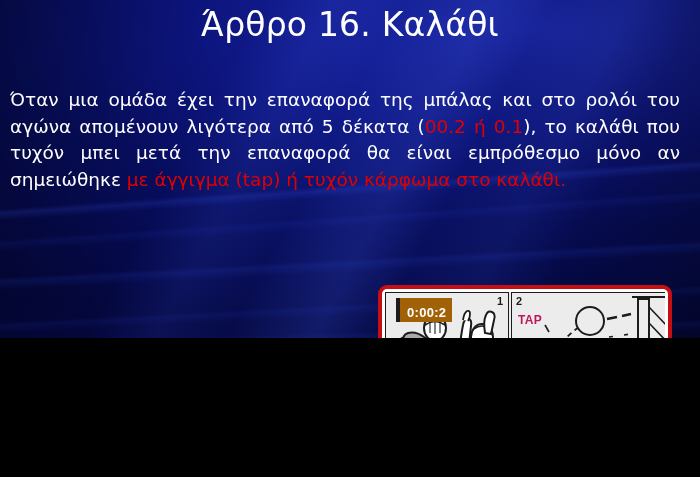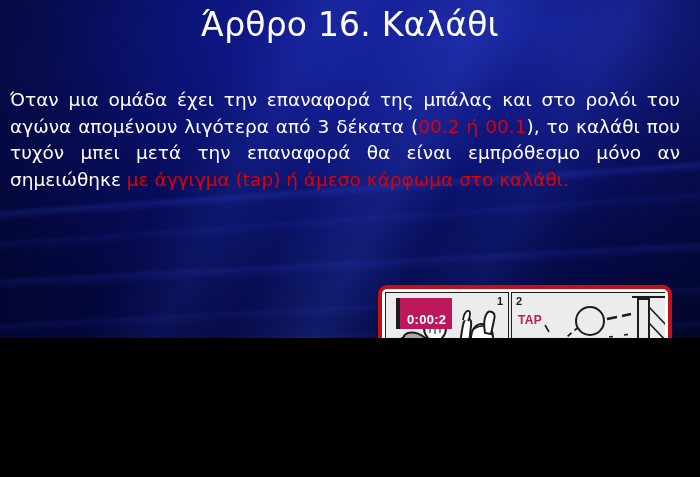--- a/index.html
+++ b/index.html
@@ -104,27 +104,27 @@
     font-size: 11px;
     font-weight: bold;
     color: #1c1c1c;
     font-family: "Liberation Sans", sans-serif;
   }
   #p1num { right: 5px; top: 2px; }
   #p2num { left: 4px; top: 2px; }
   #clock {
     position: absolute;
     left: 10px; top: 5px;
-    background: #be185d;
+    background: #a16207;
     color: #ffffff;
     font-family: "Liberation Sans", sans-serif;
     font-size: 13px;
     font-weight: bold;
     letter-spacing: 0.3px;
-    padding: 14px 6px 2px 7px;
+    padding: 7px 6px 2px 7px;
     border-left: 4px solid #1c1c1c;
     line-height: 15px;
   }
   #tap-label {
     position: absolute;
     left: 6px; top: 20px;
     font-family: "Liberation Sans", sans-serif;
     font-size: 12px;
     font-weight: bold;
     color: #be185d;
@@ -145,21 +145,21 @@
 </head>
 <body>
 
 <div id="slide">
 
   <div id="streaks"></div>
 
   <div id="title">Άρθρο 16. Καλάθι</div>
 
   <div id="body-text">
-    <span>Όταν μια ομάδα έχει την επαναφορά της μπάλας και στο ρολόι του αγώνα απομένουν λιγότερα από 3 δέκατα (</span><span class="hl">00.2 ή 00.1</span><span>), το καλάθι που τυχόν μπει μετά την επαναφορά θα είναι εμπρόθεσμο μόνο αν σημειώθηκε </span><span class="hl">με άγγιγμα (tap) ή άμεσο κάρφωμα στο καλάθι.</span>
+    <span>Όταν μια ομάδα έχει την επαναφορά της μπάλας και στο ρολόι του αγώνα απομένουν λιγότερα από 5 δέκατα (</span><span class="hl">00.2 ή 0.1</span><span>), το καλάθι που τυχόν μπει μετά την επαναφορά θα είναι εμπρόθεσμο μόνο αν σημειώθηκε </span><span class="hl">με άγγιγμα (tap) ή τυχόν κάρφωμα στο καλάθι.</span>
   </div>
 
   <div id="figure">
     <div id="figure-inner">
 
       <div class="panel" id="panel1">
         <div class="panel-num" id="p1num">1</div>
         <div id="clock">0:00:2</div>
 
         <svg width="124" height="190" viewBox="0 0 124 190">

